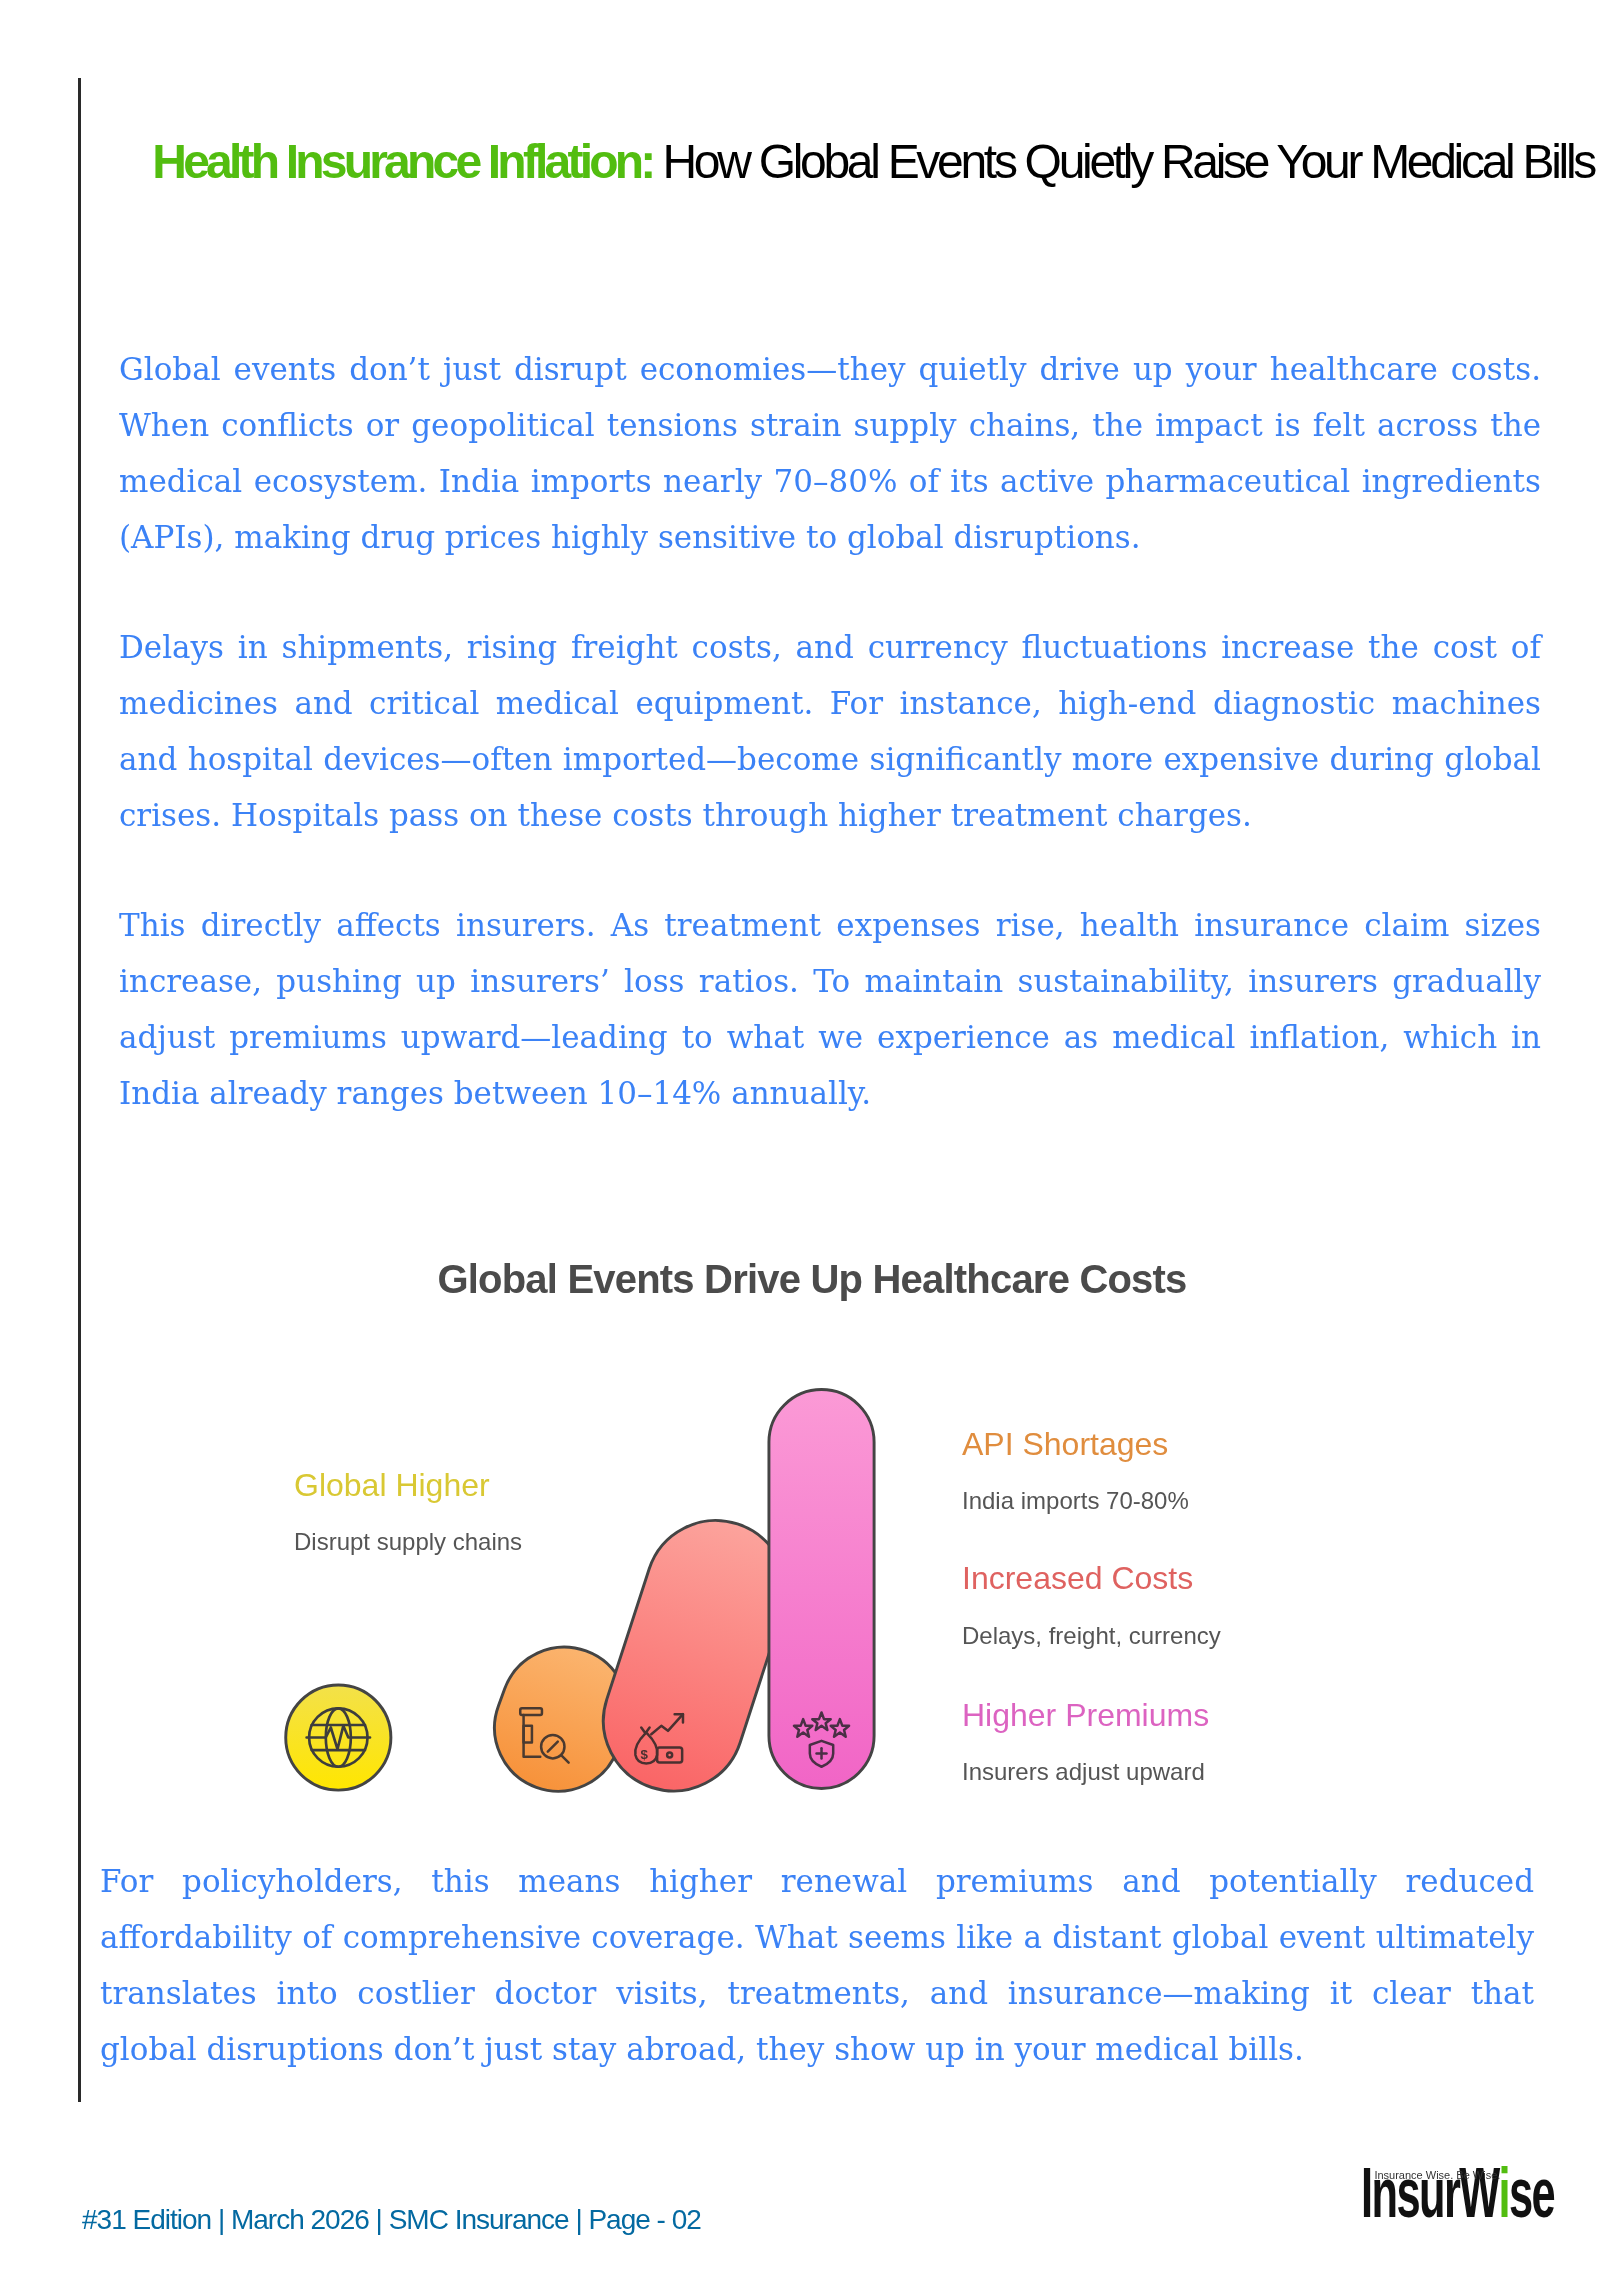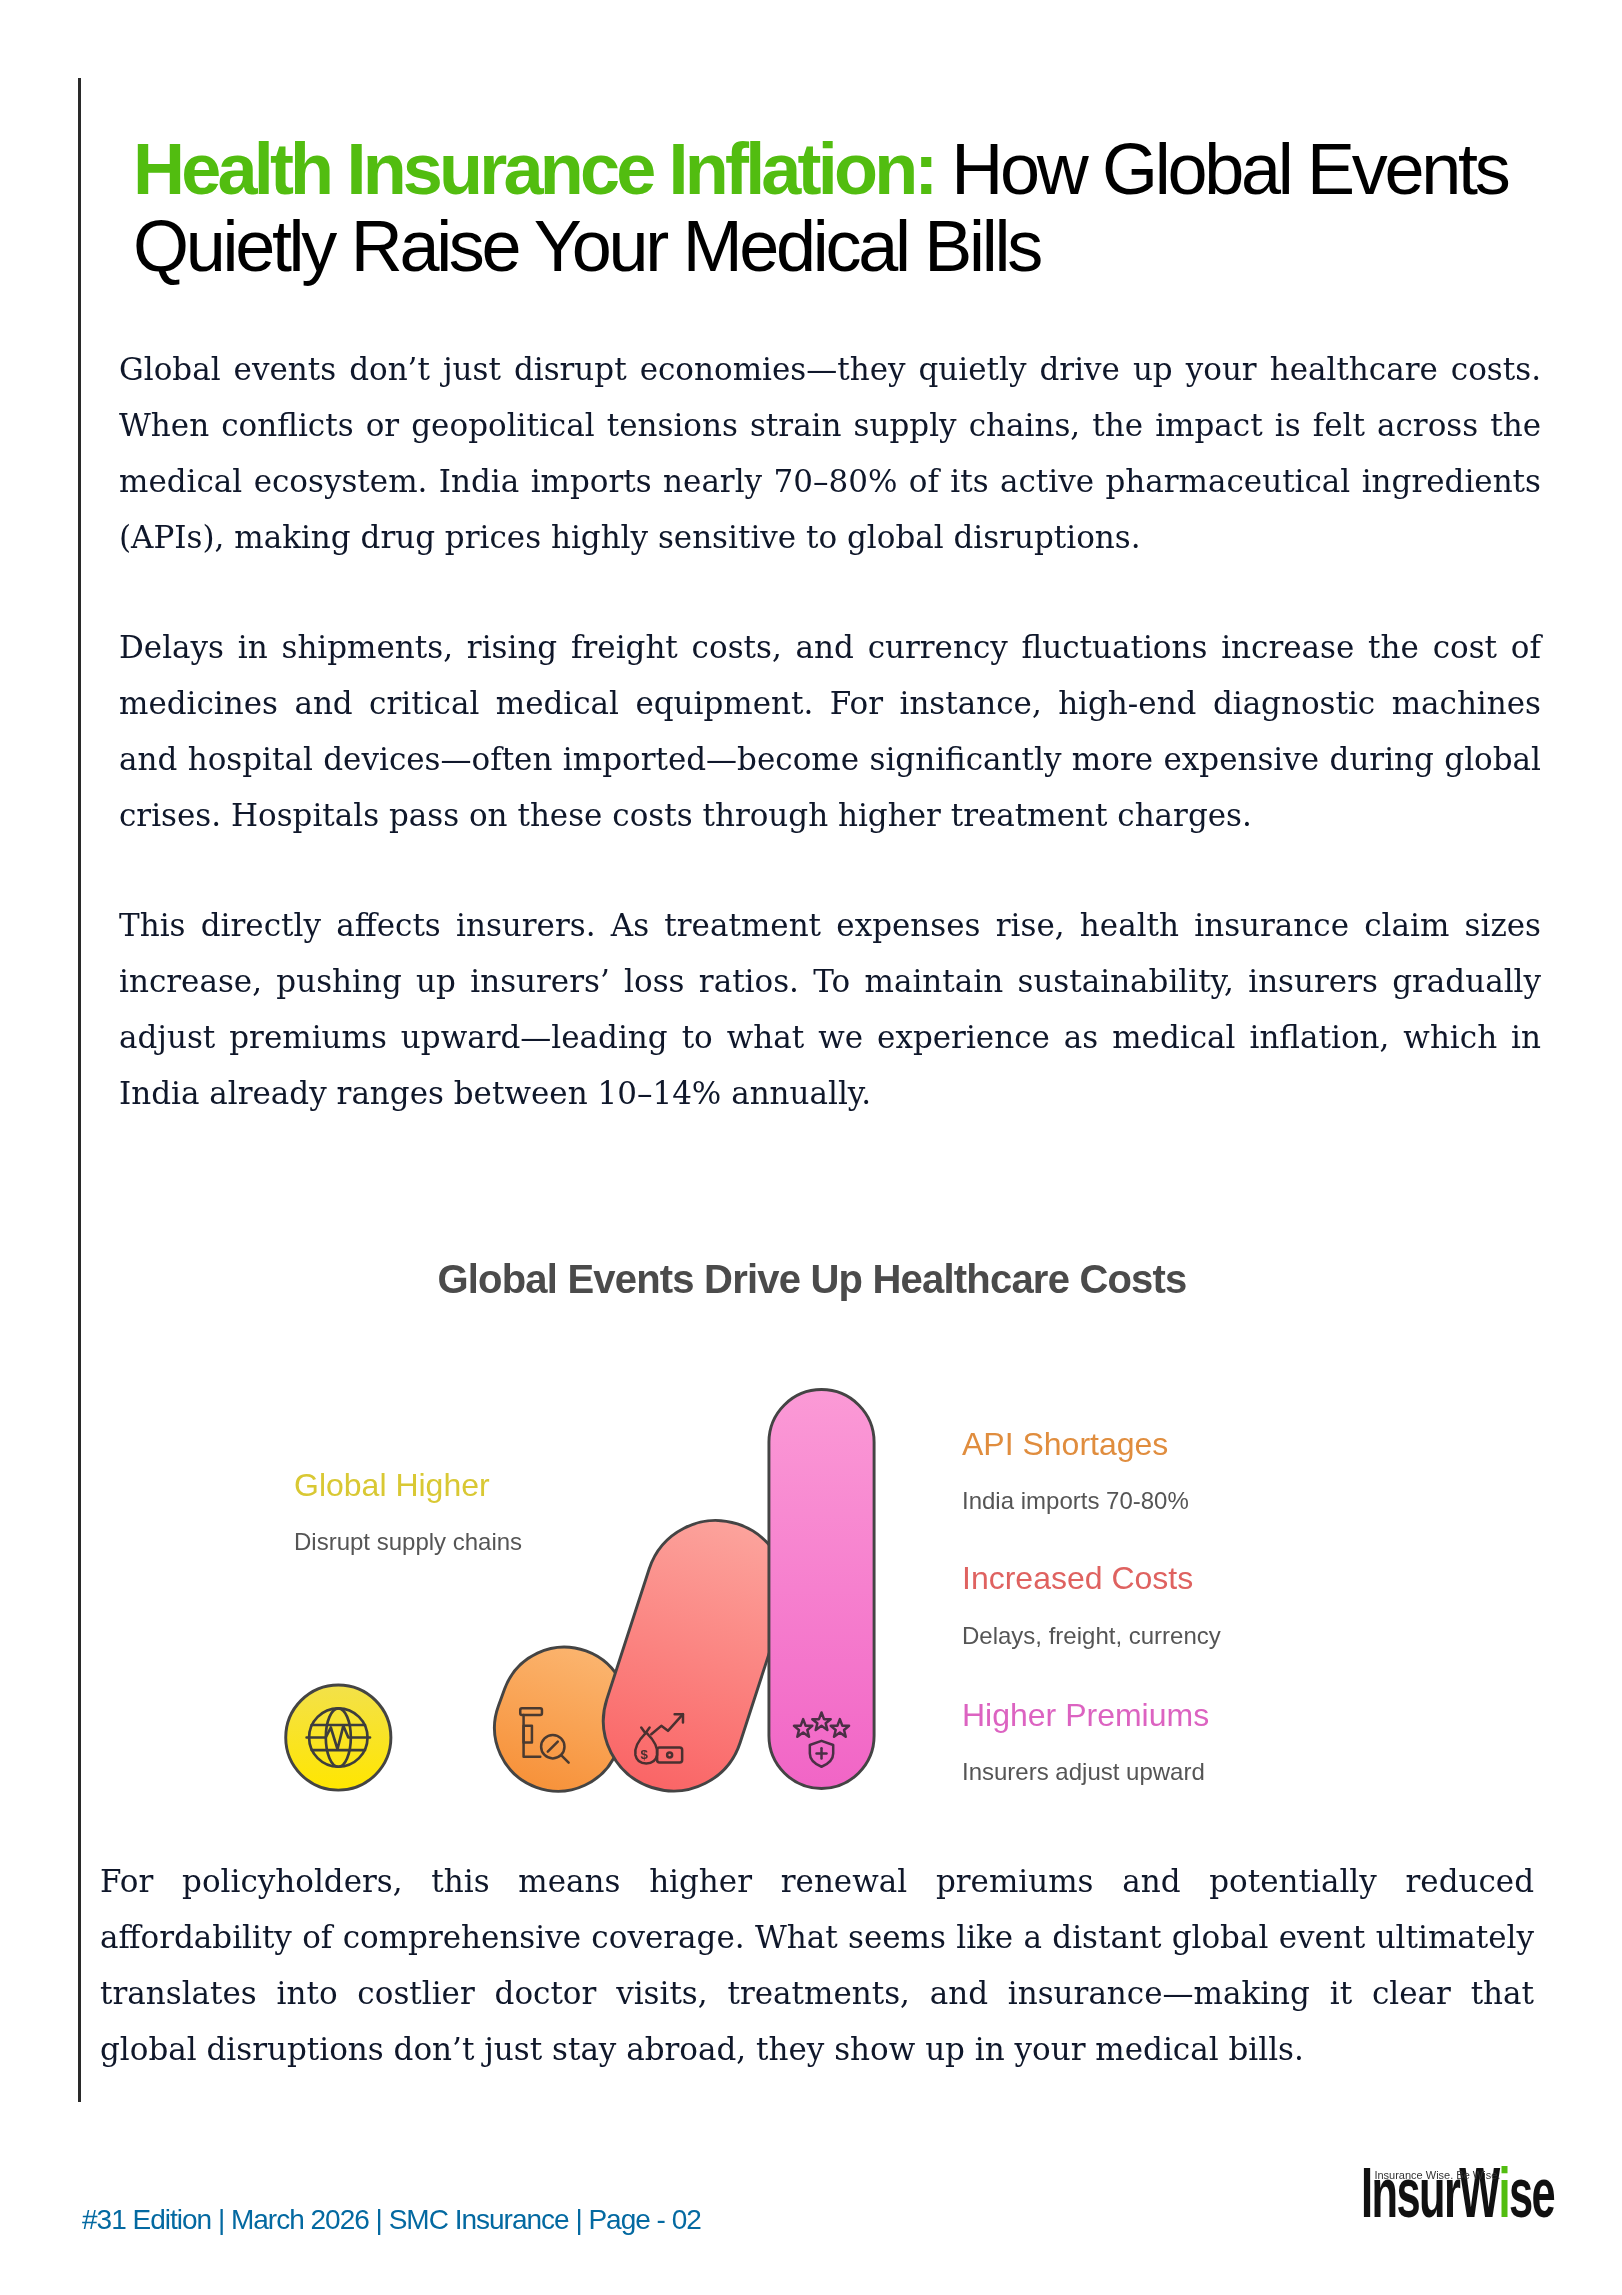--- a/index.html
+++ b/index.html
@@ -1,23 +1,23 @@
 <!DOCTYPE html>
 <html style="font-size:13.4px"><head>
 <meta charset="utf-8">
 <style>
   html, body { margin: 0; padding: 0; background: #ffffff; }
   body { width: 1623px; height: 2295px; position: relative; overflow: hidden; }
   .vline { position: absolute; left: 78px; top: 78px; width: 2.5px; height: 2024px; background: #2a2a2a; }
-  .title { position: absolute; left: 117px; top: 115px; width: 1469px; margin: 16px;
-           font-family: "Liberation Sans", sans-serif; font-size: 72px; line-height: 77px;
-           letter-spacing: -3.3px; color: #000; font-weight: normal; }
+  .title { position: absolute; left: 117px; top: 115px; width: 1469px; margin: 8px;
+           font-family: "Liberation Sans", sans-serif; font-size: 48px; line-height: 77px;
+           letter-spacing: -3.3px; color: #000; font-weight: normal; text-align: right; }
   .title .hl { color: #52bd10; font-weight: bold; letter-spacing: -3.8px; }
   .para { position: absolute; margin: 0; font-family: "DejaVu Serif", serif; font-size: 31px;
-          line-height: 56px; color: #0f172a; text-align: justify; text-align-last: left; }
+          line-height: 56px; color: #3b82f6; text-align: justify; text-align-last: left; }
   .p1 { left: 119px; top: 341px; width: 1422px; }
   .p2 { left: 119px; top: 619px; width: 1422px; }
   .p3 { left: 119px; top: 897px; width: 1422px; }
   .p4 { left: 100px; top: 1853px; width: 1434px; }
 
   .chart-title { position: absolute; left: 401px; top: 1257px; width: 822px; text-align: center;
                  font-family: "Liberation Sans", sans-serif; font-weight: bold; font-size: 40px;
                  color: #4b4b4b; letter-spacing: -0.8px; }
   .lbl { position: absolute; font-family: "Liberation Sans", sans-serif; white-space: nowrap; }
   .lbl-h { font-size: 32px; }

